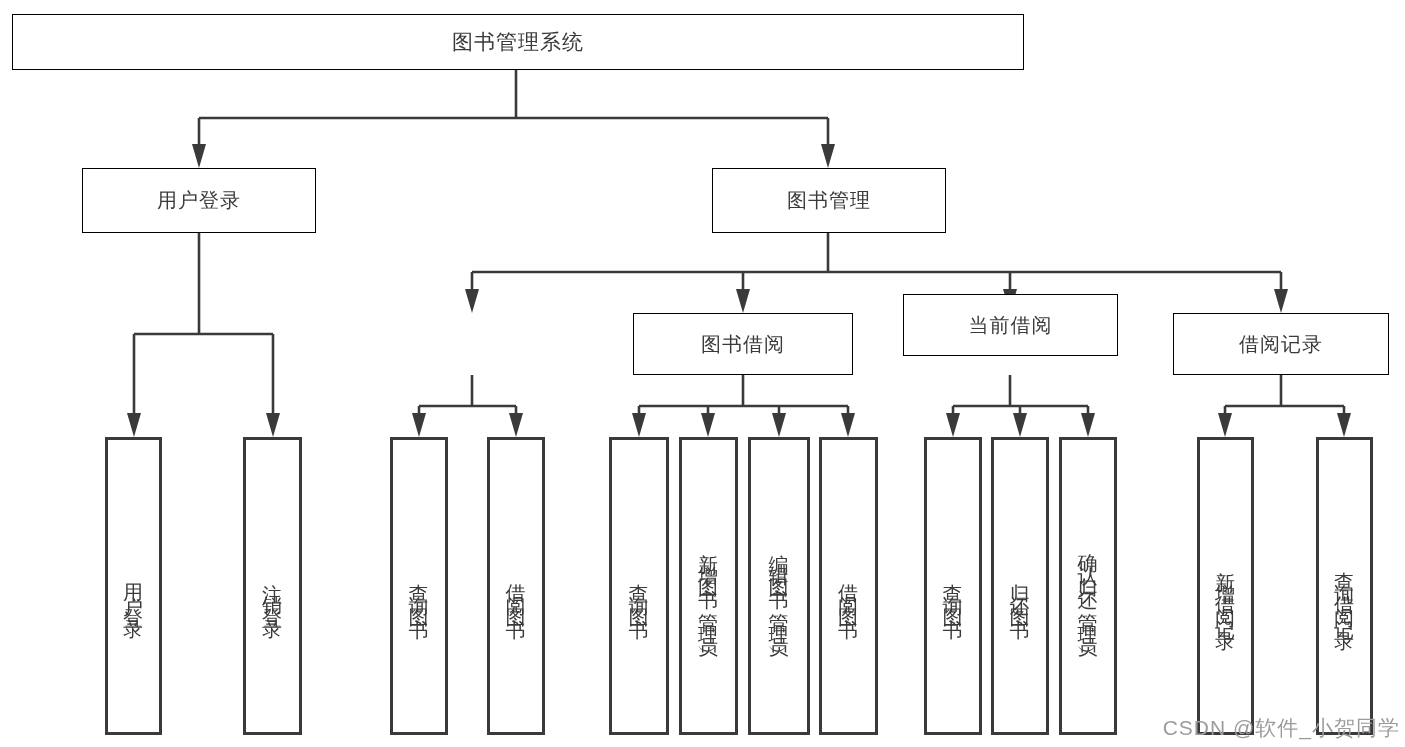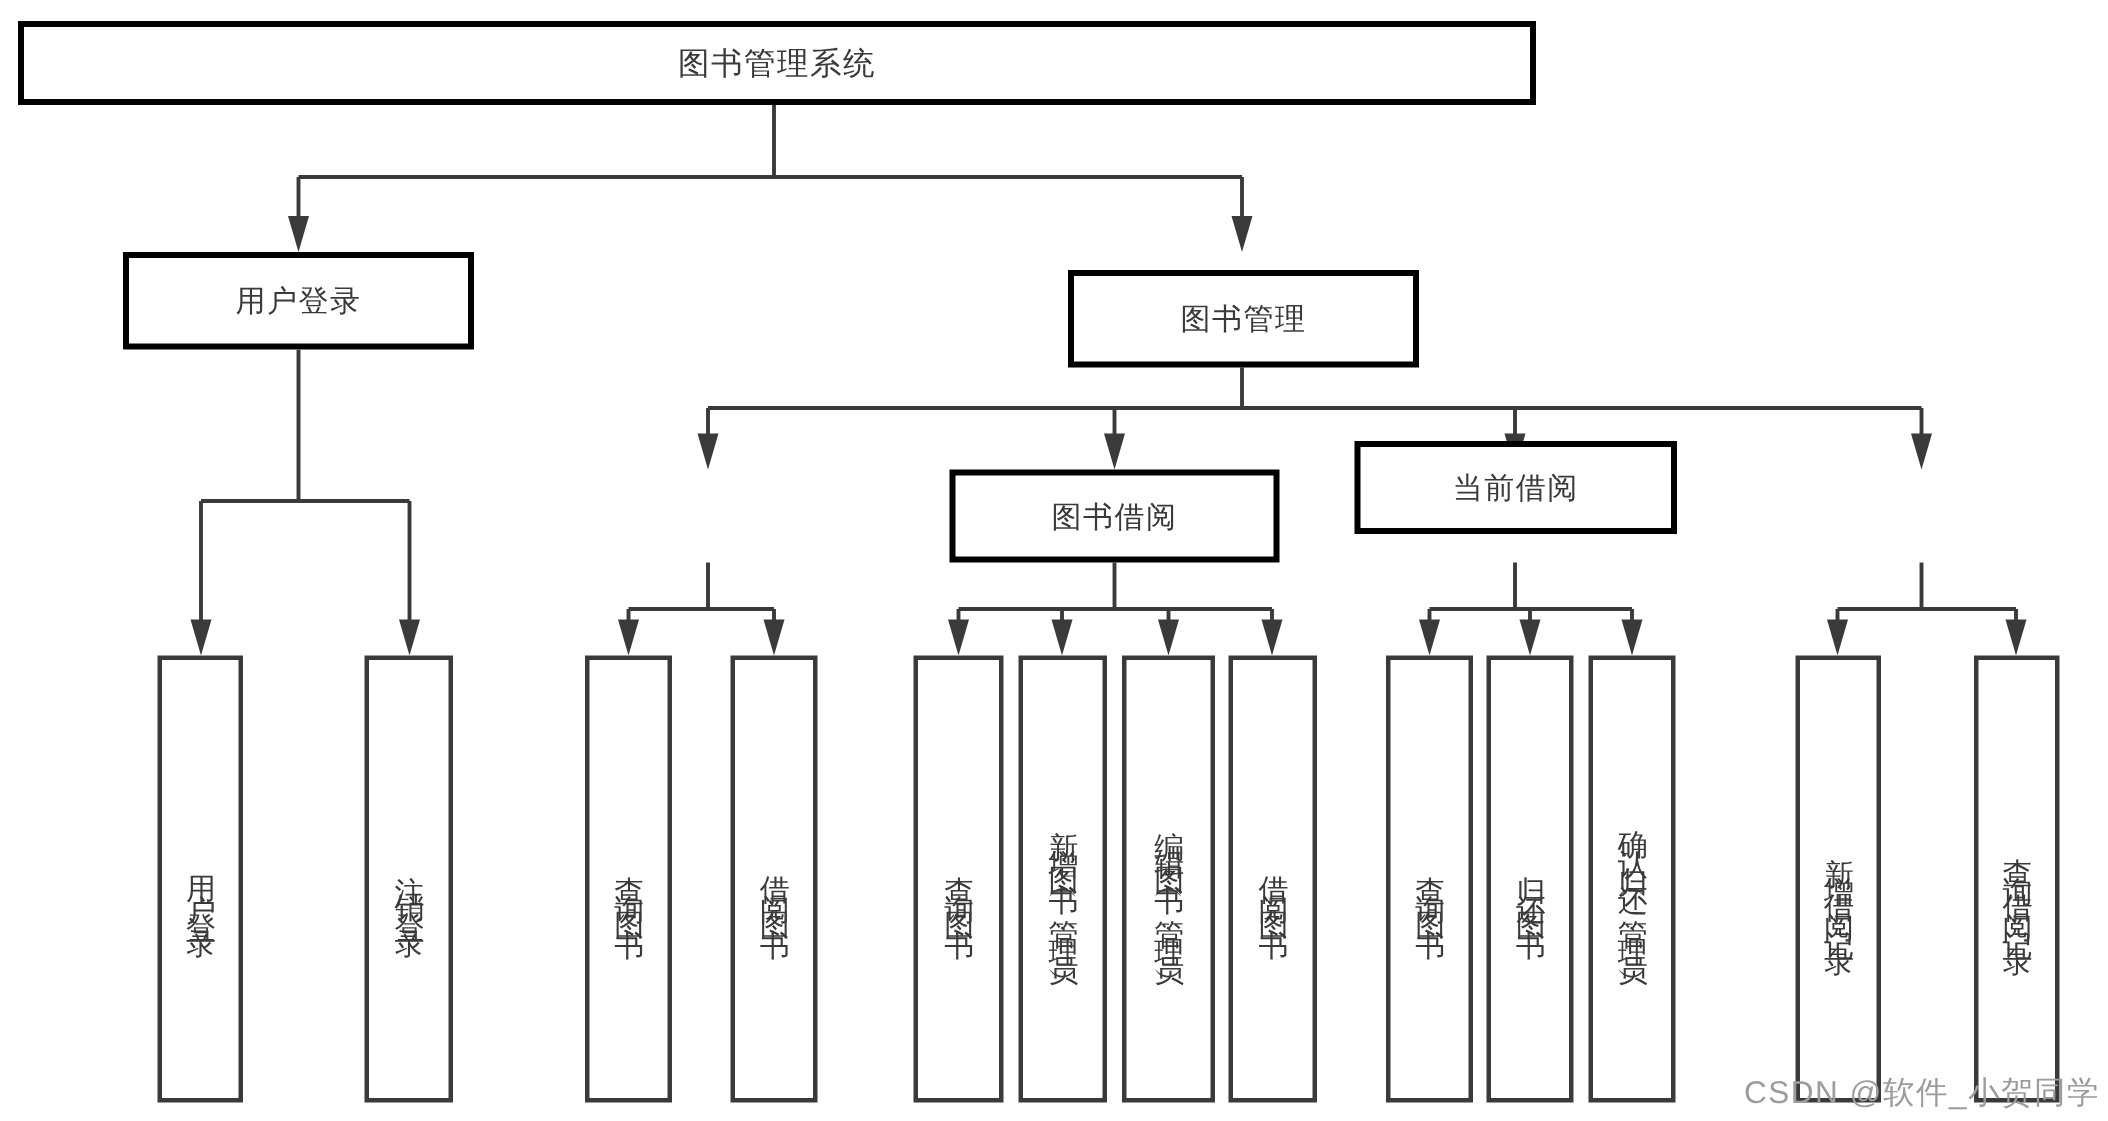--- a/index.html
+++ b/index.html
@@ -14,21 +14,21 @@
   }
   #wires {
     position: absolute;
     left: 0; top: 0;
     width: 1405px; height: 747px;
   }
   .node {
     position: absolute;
     box-sizing: border-box;
     background: #ffffff;
-    border: 4px solid #000000;
+    border: 1px solid #000000;
     display: flex;
     align-items: center;
     justify-content: center;
     font-size: 20px;
     letter-spacing: 1px;
     z-index: 2;
   }
   .node.root { font-size: 21px; }
   .leaf {
     position: absolute;
@@ -138,24 +138,25 @@
       <line x1="1225" y1="406" x2="1225" y2="415"></line>
       <polygon points="1218,413 1232,413 1225,437" fill="#3a3a3a" stroke="none"></polygon>
       <line x1="1344" y1="406" x2="1344" y2="415"></line>
       <polygon points="1337,413 1351,413 1344,437" fill="#3a3a3a" stroke="none"></polygon>
     </g>
   </svg>
 
   <div class="node root" style="left:12px; top:14px; width:1012px; height:56px;">图书管理系统</div>
 
   <div class="node" style="left:82px; top:168px; width:234px; height:65px;">用户登录</div>
-  <div class="node" style="left:712px; top:168px; width:234px; height:65px;margin-top:12px;">图书管理</div>
+  <div class="node" style="left:712px; top:168px; width:234px; height:65px;">图书管理</div>
 
   <div class="node" style="left:633px; top:313px; width:220px; height:62px;text-align:center;">图书借阅</div>
   <div class="node" style="left:903px; top:294px; width:215px; height:62px;">当前借阅</div>
+  <div class="node" style="left:1173px; top:313px; width:216px; height:62px;">借阅记录</div>
 
   <div class="leaf" style="left:105px; width:57px;">
     <span>用户登录</span>
   </div>
   <div class="leaf" style="left:243px; width:59px;">
     <span>注销登录</span>
   </div>
 
   <div class="leaf" style="left:390px; width:58px;">
     <span>查询图书</span>

